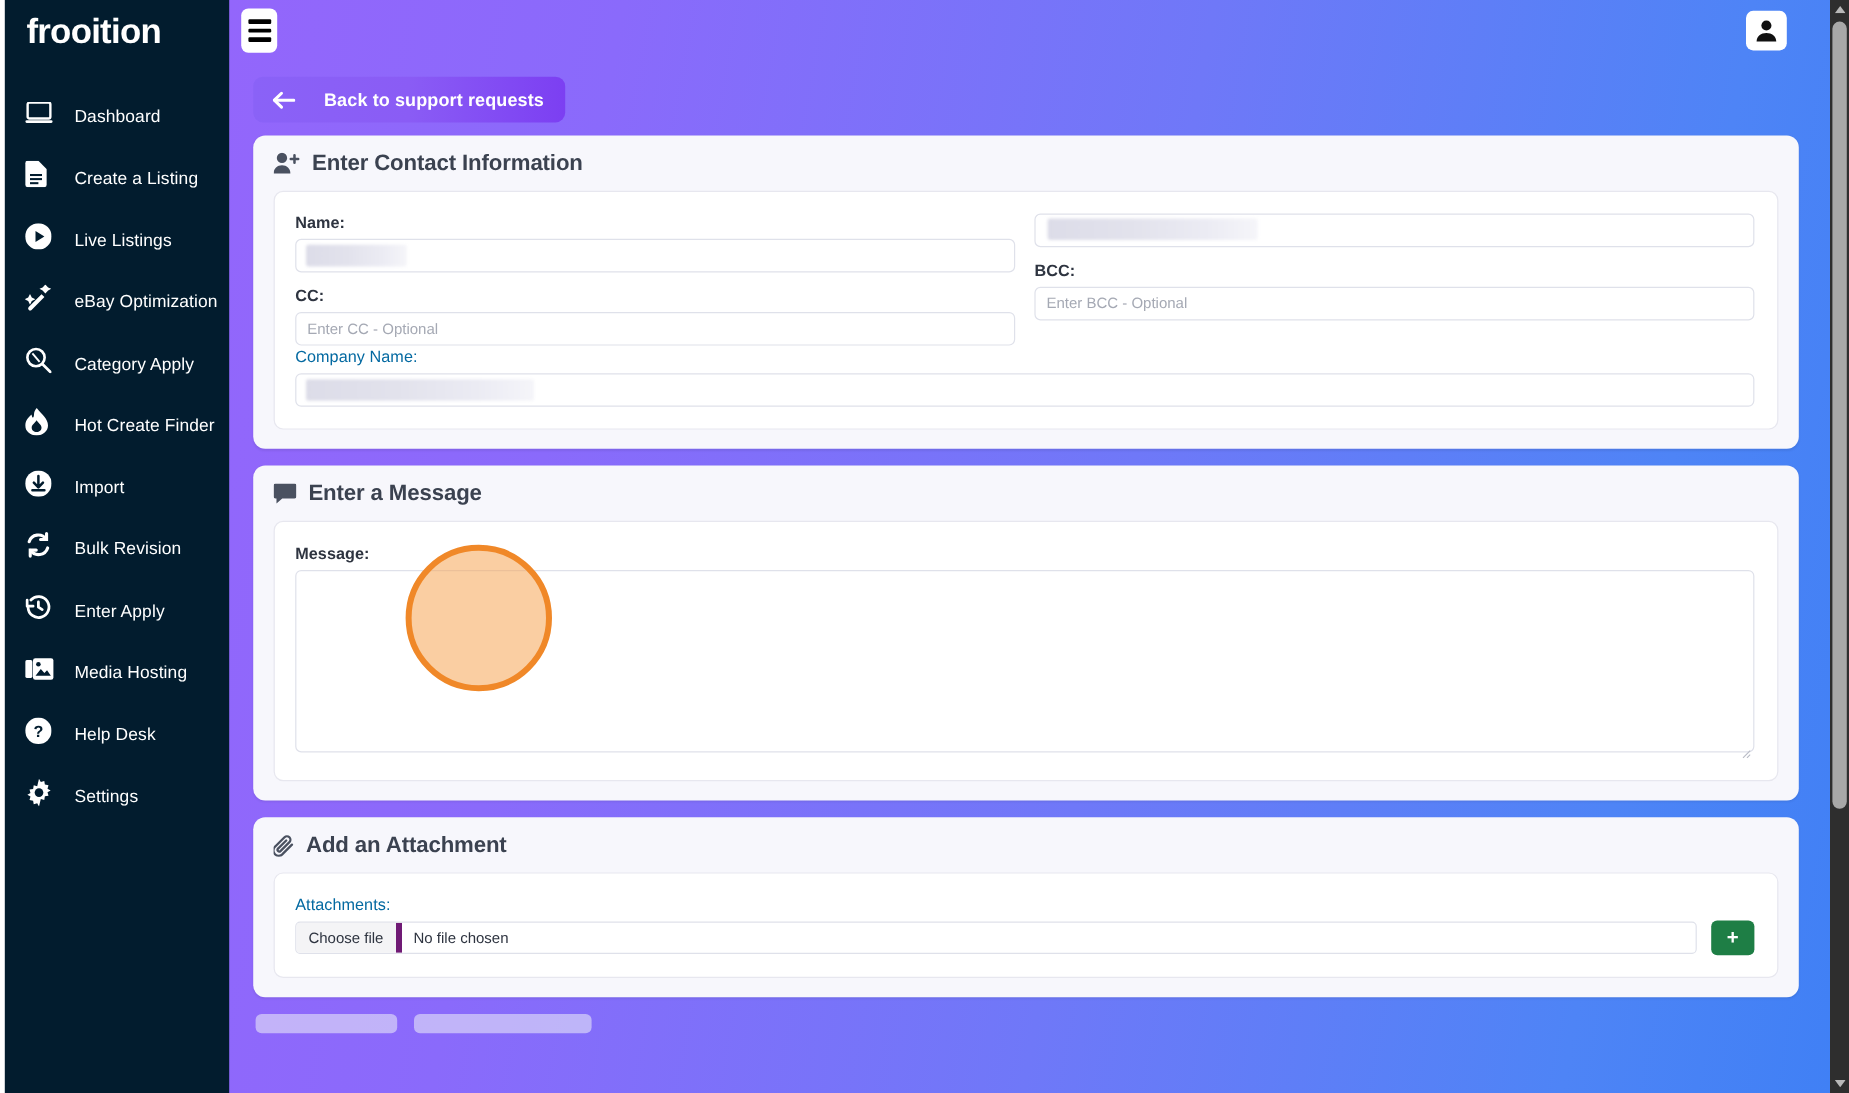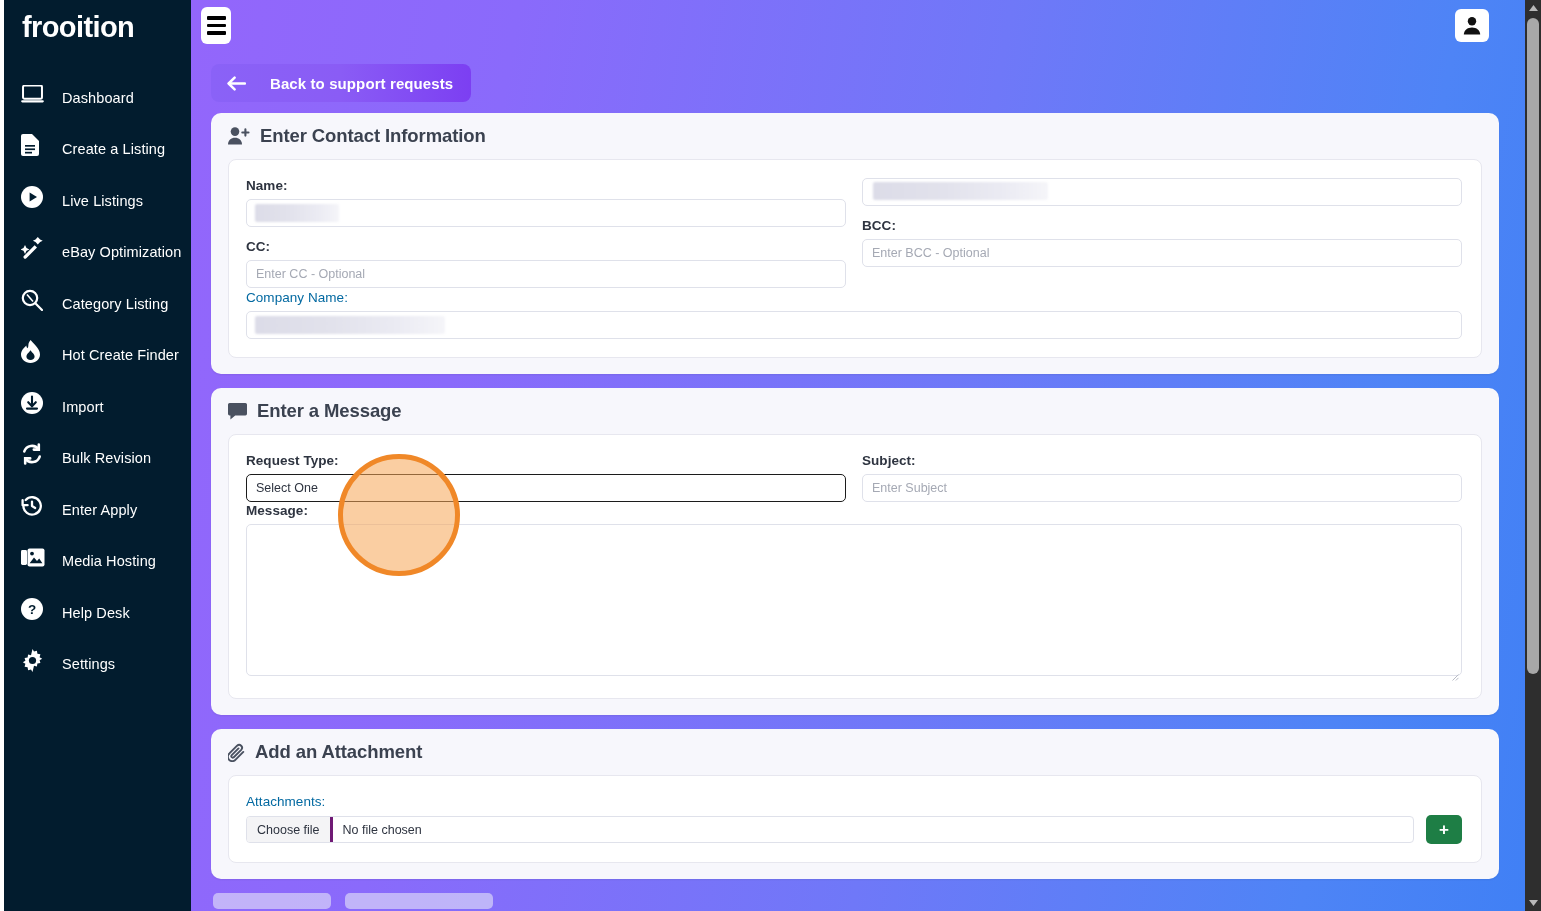--- a/index.html
+++ b/index.html
@@ -299,21 +299,21 @@
     overflow: hidden;
     cursor: pointer;
   }
   .file-btn {
     padding: 0 10px;
     display: flex;
     align-items: center;
     font-size: 12.5px;
     color: #2e3440;
     background: #f4f4f6;
-    border-right: 3px solid #701a75;
+    border-right: 5px solid #701a75;
     white-space: nowrap;
   }
   .file-name {
     display: flex;
     align-items: center;
     padding-left: 10px;
     font-size: 12.5px;
     color: #2e3440;
   }
   .plus-btn {
@@ -447,21 +447,21 @@
     </div>
 
     <div class="nav-item">
       <span class="nav-icon">
         <svg width="22" height="22" viewBox="0 0 22 22" fill="none" stroke="currentColor" stroke-width="2.2">
             <circle cx="9" cy="9" r="7.2"></circle>
             <path d="M14.3 14.3 21 21" stroke-linecap="round"></path>
             <path d="M6 5.5 12 12.5" stroke-width="1.6"></path>
           </svg>
       </span>
-      <span class="nav-label">Category Listing</span>
+      <span class="nav-label">Category Apply</span>
     </div>
 
     <div class="nav-item">
       <span class="nav-icon">
         <svg width="19" height="23" viewBox="0 0 19 23" fill="currentColor">
             <path d="M9.6 0C6 4 8.4 6.3 6.4 8.2 5.2 6.9 5.4 5.4 5.4 5.4 2.6 7.8 0 10.6 0 14.6 0 19.2 4.2 23 9.5 23S19 19.2 19 14.6C19 9 14.2 5.6 9.6 0z"></path>
             <path d="M9.5 20c-2.3 0-4.1-1.6-4.1-3.6 0-2.3 2.1-3.2 4.1-6.2 2 3 4.1 3.9 4.1 6.2 0 2-1.8 3.6-4.1 3.6z" fill="#021c2e"></path>
           </svg>
       </span>
       <span class="nav-label">Hot Create Finder</span>
@@ -620,32 +620,20 @@
       <section class="panel">
         <div class="panel-title">
           <span class="ptitle-icon">
             <svg width="19" height="17" viewBox="0 0 19 17" fill="currentColor">
                 <path d="M1.6 0h15.8A1.6 1.6 0 0 1 19 1.6v9.2a1.6 1.6 0 0 1-1.6 1.6H7.2L2.4 16.6v-4.2H1.6A1.6 1.6 0 0 1 0 10.8V1.6A1.6 1.6 0 0 1 1.6 0z"></path>
               </svg>
           </span>
           <span>Enter a Message</span>
         </div>
         <div class="panel-body">
-          <div class="row2">
-            <div class="col">
-              <label class="fld-label">Request Type:</label>
-              <div class="select-box">
-                <span>Select One</span>
-              </div>
-            </div>
-            <div class="col">
-              <label class="fld-label">Subject:</label>
-              <input class="txt" type="text" placeholder="Enter Subject" style="">
-            </div>
-          </div>
           <div style="margin-top:1px;">
             <label class="fld-label">Message:</label>
             <div class="area-wrap">
               <textarea class="area" placeholder="" style=""></textarea>
               <span class="area-grip">
                 <svg width="10" height="10" viewBox="0 0 10 10" stroke="currentColor" stroke-width="1">
                     <path d="M9.5 3.5 3.5 9.5M9.5 6.8 6.8 9.5"></path>
                   </svg>
               </span>
             </div>

